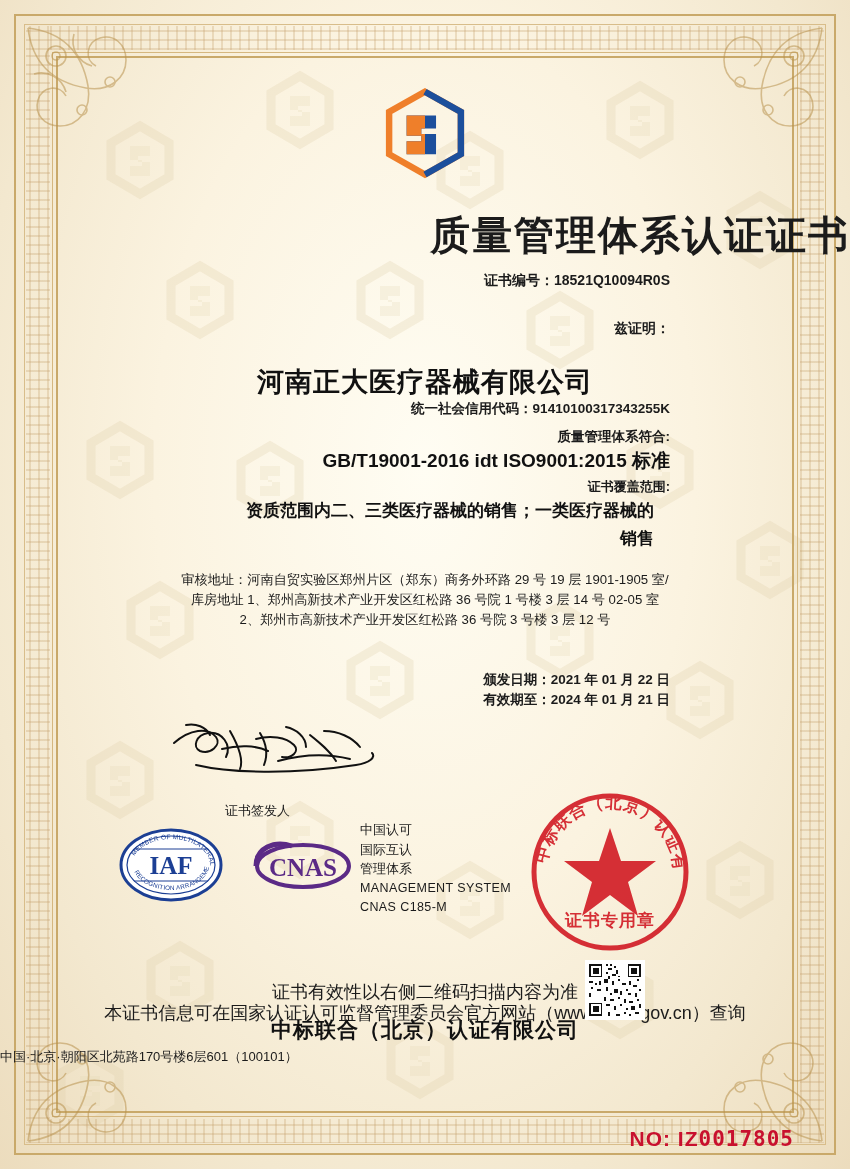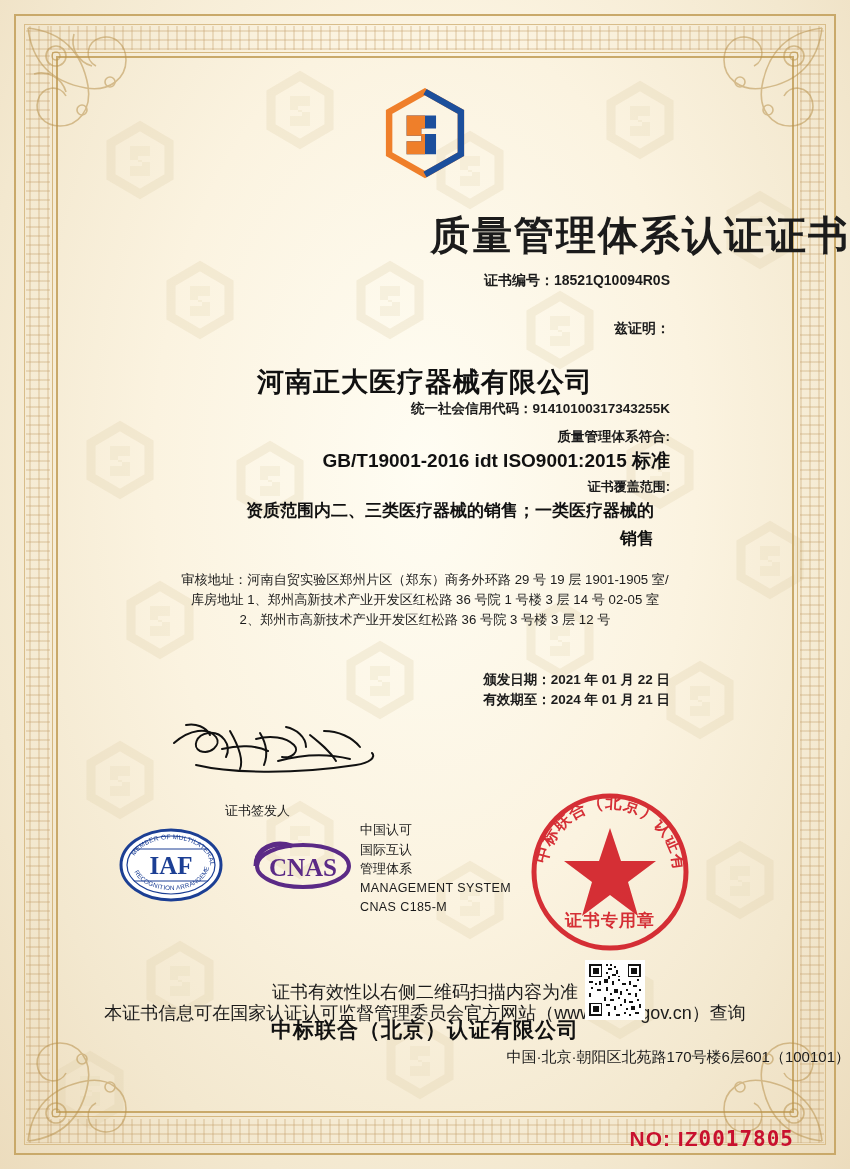--- a/index.html
+++ b/index.html
@@ -149,22 +149,22 @@
   .qr{
     position:absolute;left:585px;top:960px;width:56px;height:56px;
     background:#fff;
     padding:2px;
   }
   .issuer{
     position:absolute;top:1016px;left:0;width:850px;text-align:center;
     font-size:21px;font-weight:bold;color:#111;letter-spacing:1px;
   }
   .issuer-addr{
-    position:absolute;top:1048px;left:0;width:850px;text-align:right;
-    font-size:15px;color:#1b1b1b;
+    position:absolute;top:1048px;left:0;width:850px;text-align:left;
+    font-size:13px;color:#1b1b1b;
   }
   .serial{
     position:absolute;right:56px;bottom:18px;
     font-size:21px;font-weight:bold;color:#c8102e;letter-spacing:1px;
     font-family:"DejaVu Sans Mono","Liberation Mono",monospace;
     padding-left:32px;
   }
   .serial .prefix{font-family:"Liberation Sans",sans-serif;}
 </style>
 </head>

